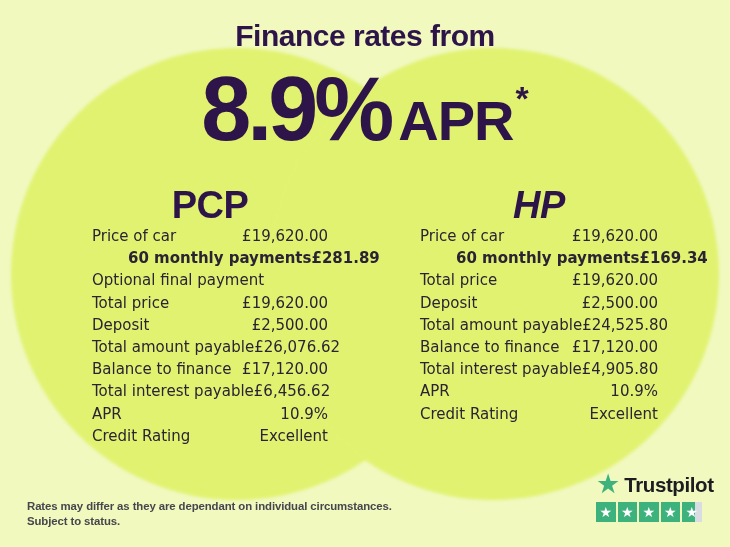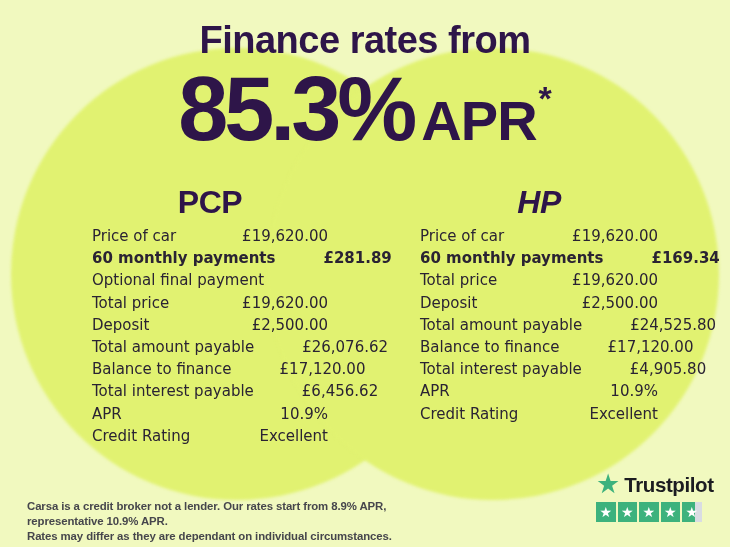--- a/index.html
+++ b/index.html
@@ -10,47 +10,47 @@
   }
   .circle{
     position:absolute;width:452px;height:452px;border-radius:50%;
     background:var(--circle,#e1f271);filter:blur(1.5px);
   }
   .circle.left{left:11px;top:48px;}
   .circle.right{left:267px;top:48px;}
   .layer{position:absolute;left:0;top:0;width:100%;height:100%;}
   .title{
     position:absolute;top:19px;left:0;width:100%;text-align:center;
-    font-size:38px;font-weight:bold;letter-spacing:-0.5px;
+    font-size:30px;font-weight:bold;letter-spacing:-0.5px;
     color:var(--heading-text,#2e1549);
   }
   .rate-line{
     position:absolute;top:64px;left:0;width:100%;
     display:flex;justify-content:center;align-items:baseline;
     color:var(--heading-text,#2e1549);line-height:1;
   }
   .rate-big{font-size:90px;font-weight:bold;letter-spacing:-4px;}
   .rate-suffix{font-size:56px;font-weight:bold;letter-spacing:-1px;margin-left:8px;}
   .rate-asterisk{font-size:34px;font-weight:bold;position:relative;top:-30px;margin-left:2px;}
   .col-header{
     position:absolute;top:184px;text-align:center;
-    font-size:32px;font-weight:bold;letter-spacing:-0.5px;
+    font-size:38px;font-weight:bold;letter-spacing:-0.5px;
     color:var(--heading-text,#2e1549);
   }
   .col-header.pcp{left:92px;width:236px;}
   .col-header.hp{left:420px;width:238px;font-style:italic;}
   .ftable{
     position:absolute;top:225px;
     font-family:"DejaVu Sans",sans-serif;font-size:15px;
     color:var(--row-text,#2a2333);
   }
   .ftable.pcp{left:92px;width:236px;}
   .ftable.hp{left:420px;width:238px;}
-  .frow{display:flex;justify-content:space-between;align-items:center;height:22.2px;gap:48px;}
-  .frow.bold{font-weight:bold;}
+  .frow{display:flex;justify-content:space-between;align-items:center;height:22.2px;}
+  .frow.bold{font-weight:bold;margin-left:36px;}
   .flabel{white-space:nowrap;}
   .fvalue{white-space:nowrap;text-align:left;}
   .disclaimer{
     position:absolute;left:27px;top:499px;width:380px;
     font-size:11.4px;line-height:1.32;font-weight:bold;
     color:var(--disclaimer-text,#46464c);
     letter-spacing:-0.1px;
   }
   .trustpilot{position:absolute;left:596px;top:471px;}
   .tp-head{display:flex;align-items:center;gap:4px;}
@@ -69,21 +69,21 @@
 <div class="stage">
 
   <div class="circle left"></div>
   <div class="circle right"></div>
 
   <div class="layer">
 
     <div class="title">Finance rates from</div>
 
     <div class="rate-line">
-      <span class="rate-big">85.3%</span>
+      <span class="rate-big">8.9%</span>
       <span class="rate-suffix">APR</span>
       <span class="rate-asterisk">*</span>
     </div>
 
     <div class="col-header pcp">PCP</div>
     <div class="col-header hp">HP</div>
 
     <div class="ftable pcp">
         <div class="frow">
           <span class="flabel">Price of car</span>
@@ -159,21 +159,20 @@
           <span class="flabel">APR</span>
           <span class="fvalue">10.9%</span>
         </div>
         <div class="frow">
           <span class="flabel">Credit Rating</span>
           <span class="fvalue">Excellent</span>
         </div>
       </div>
 
     <div class="disclaimer">
-      <div>Carsa is a credit broker not a lender. Our rates start from 8.9% APR, representative 10.9% APR.</div>
       <div>Rates may differ as they are dependant on individual circumstances. Subject to status.</div>
     </div>
 
     <div class="trustpilot">
       <div class="tp-head">
         <span class="tp-logo-star">★</span>
         <span class="tp-word">Trustpilot</span>
       </div>
       <div class="tp-boxes">
           <div class="tbox">

